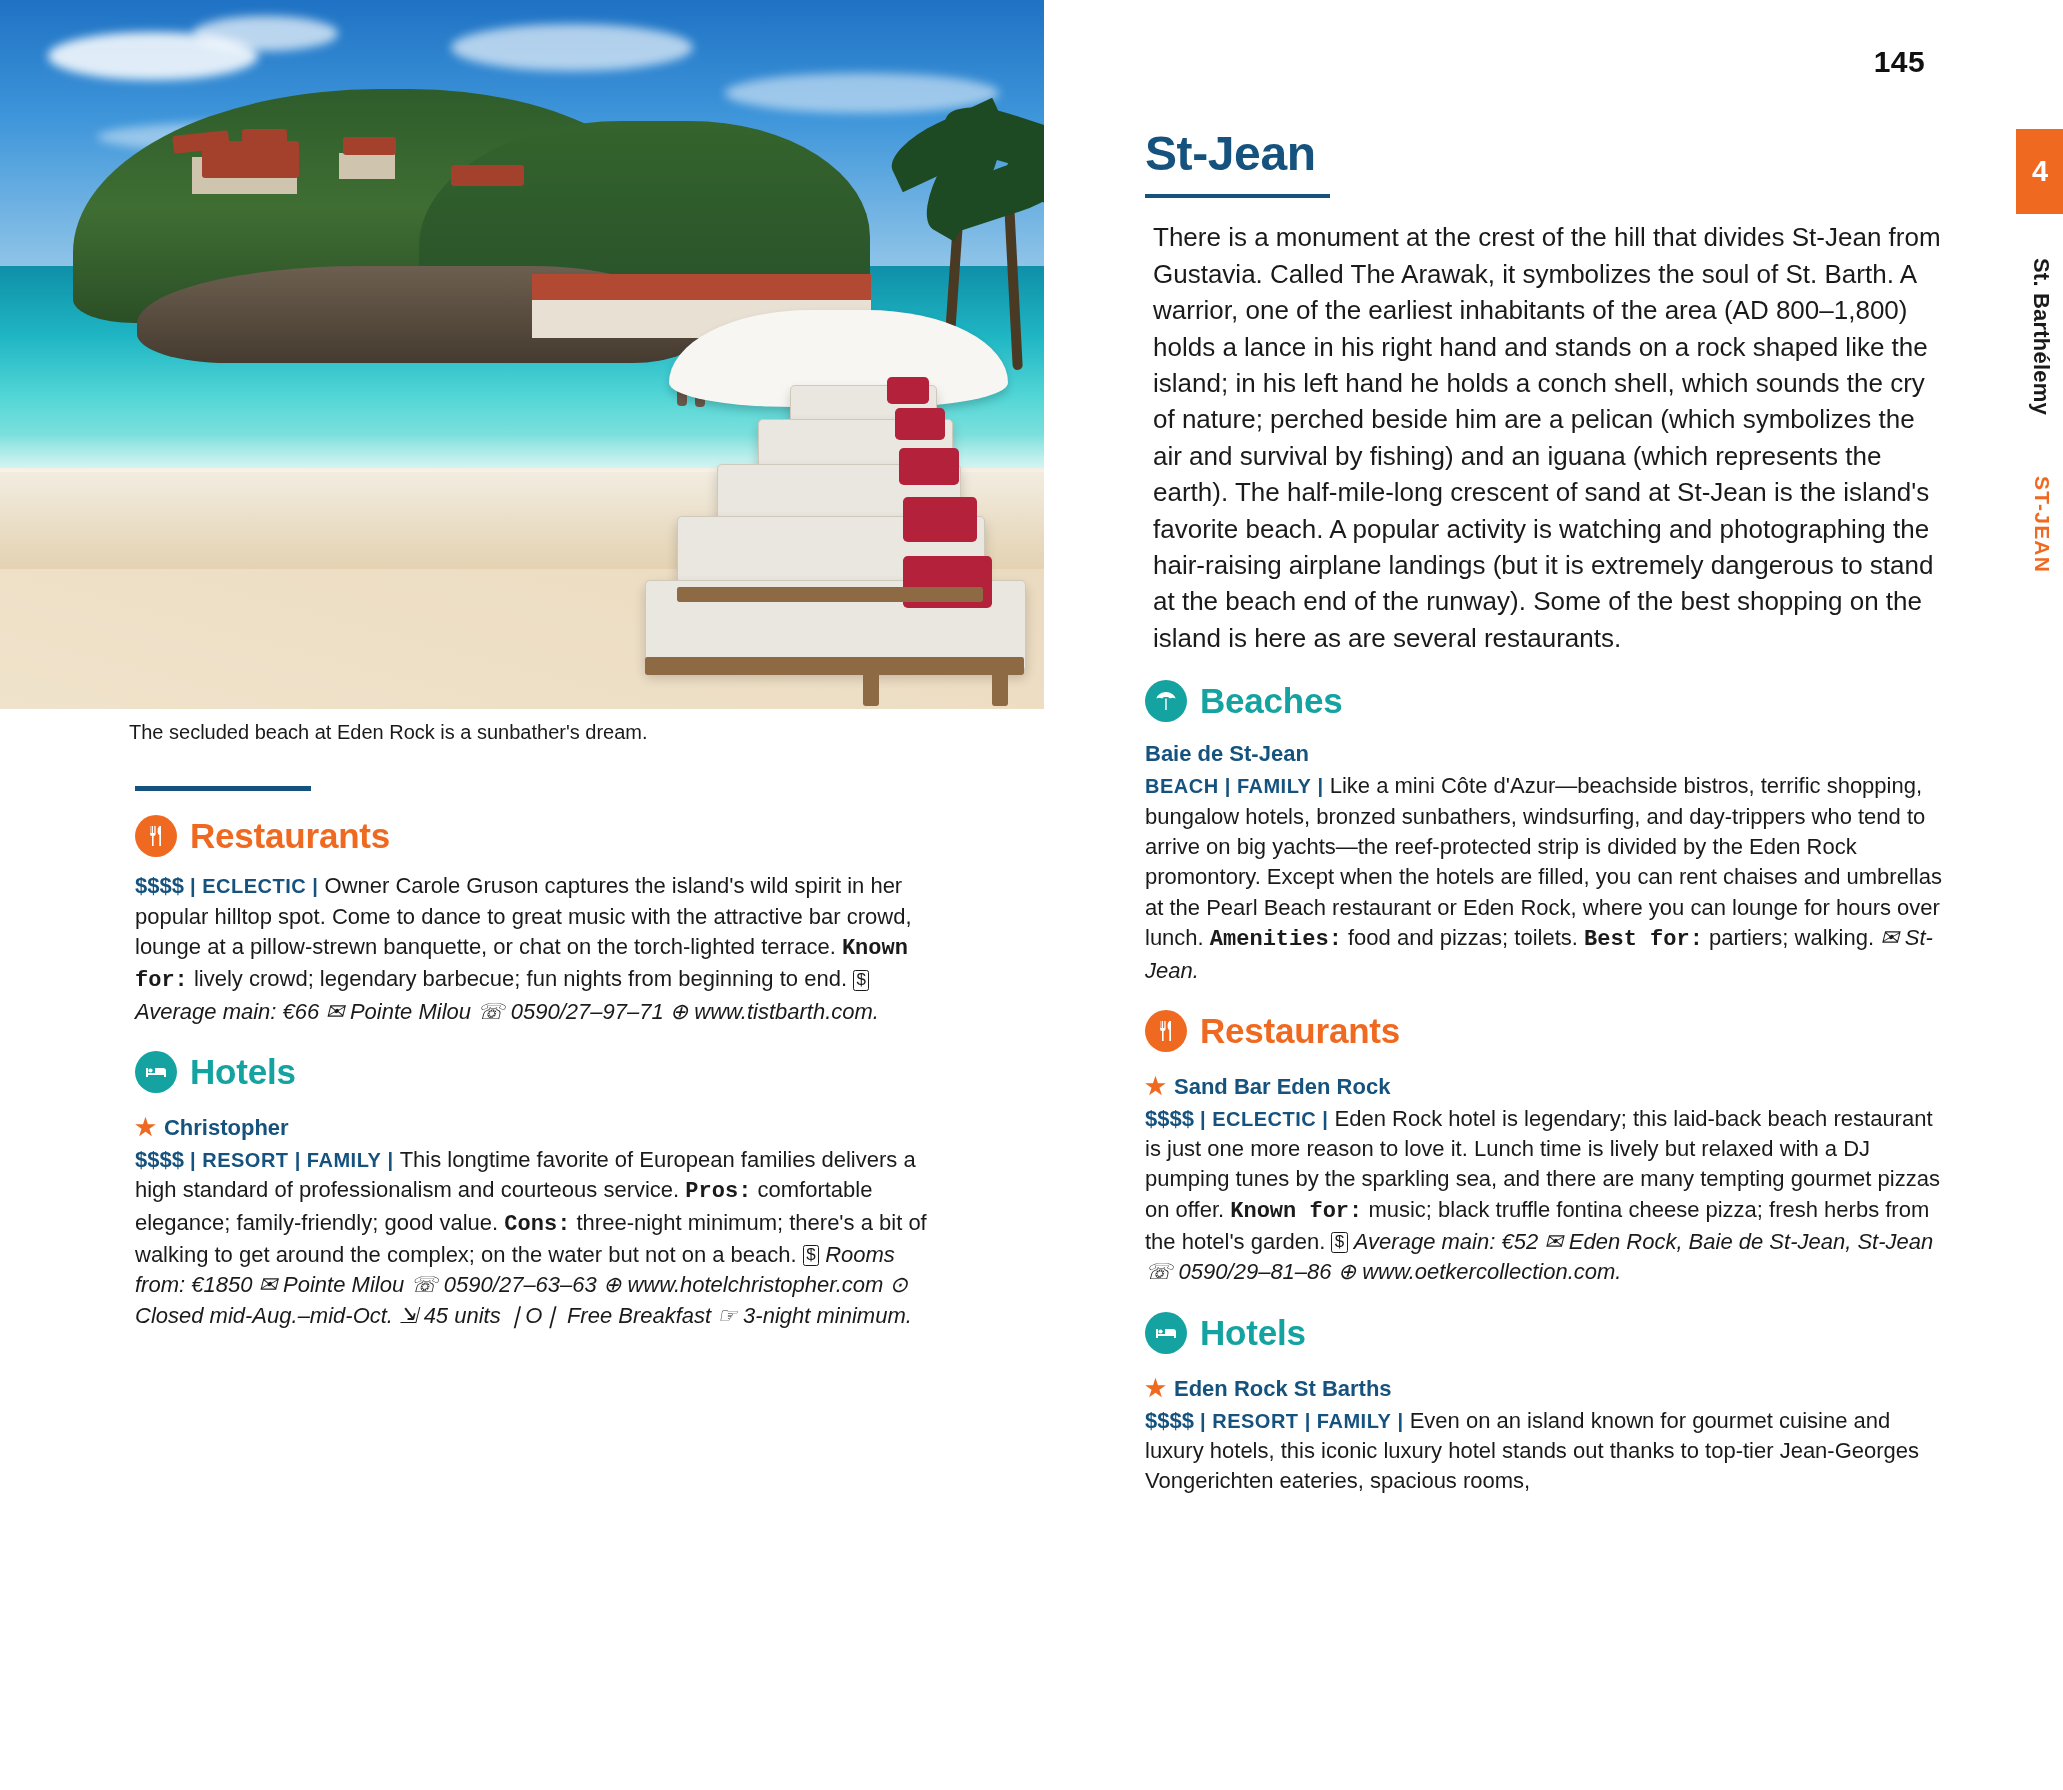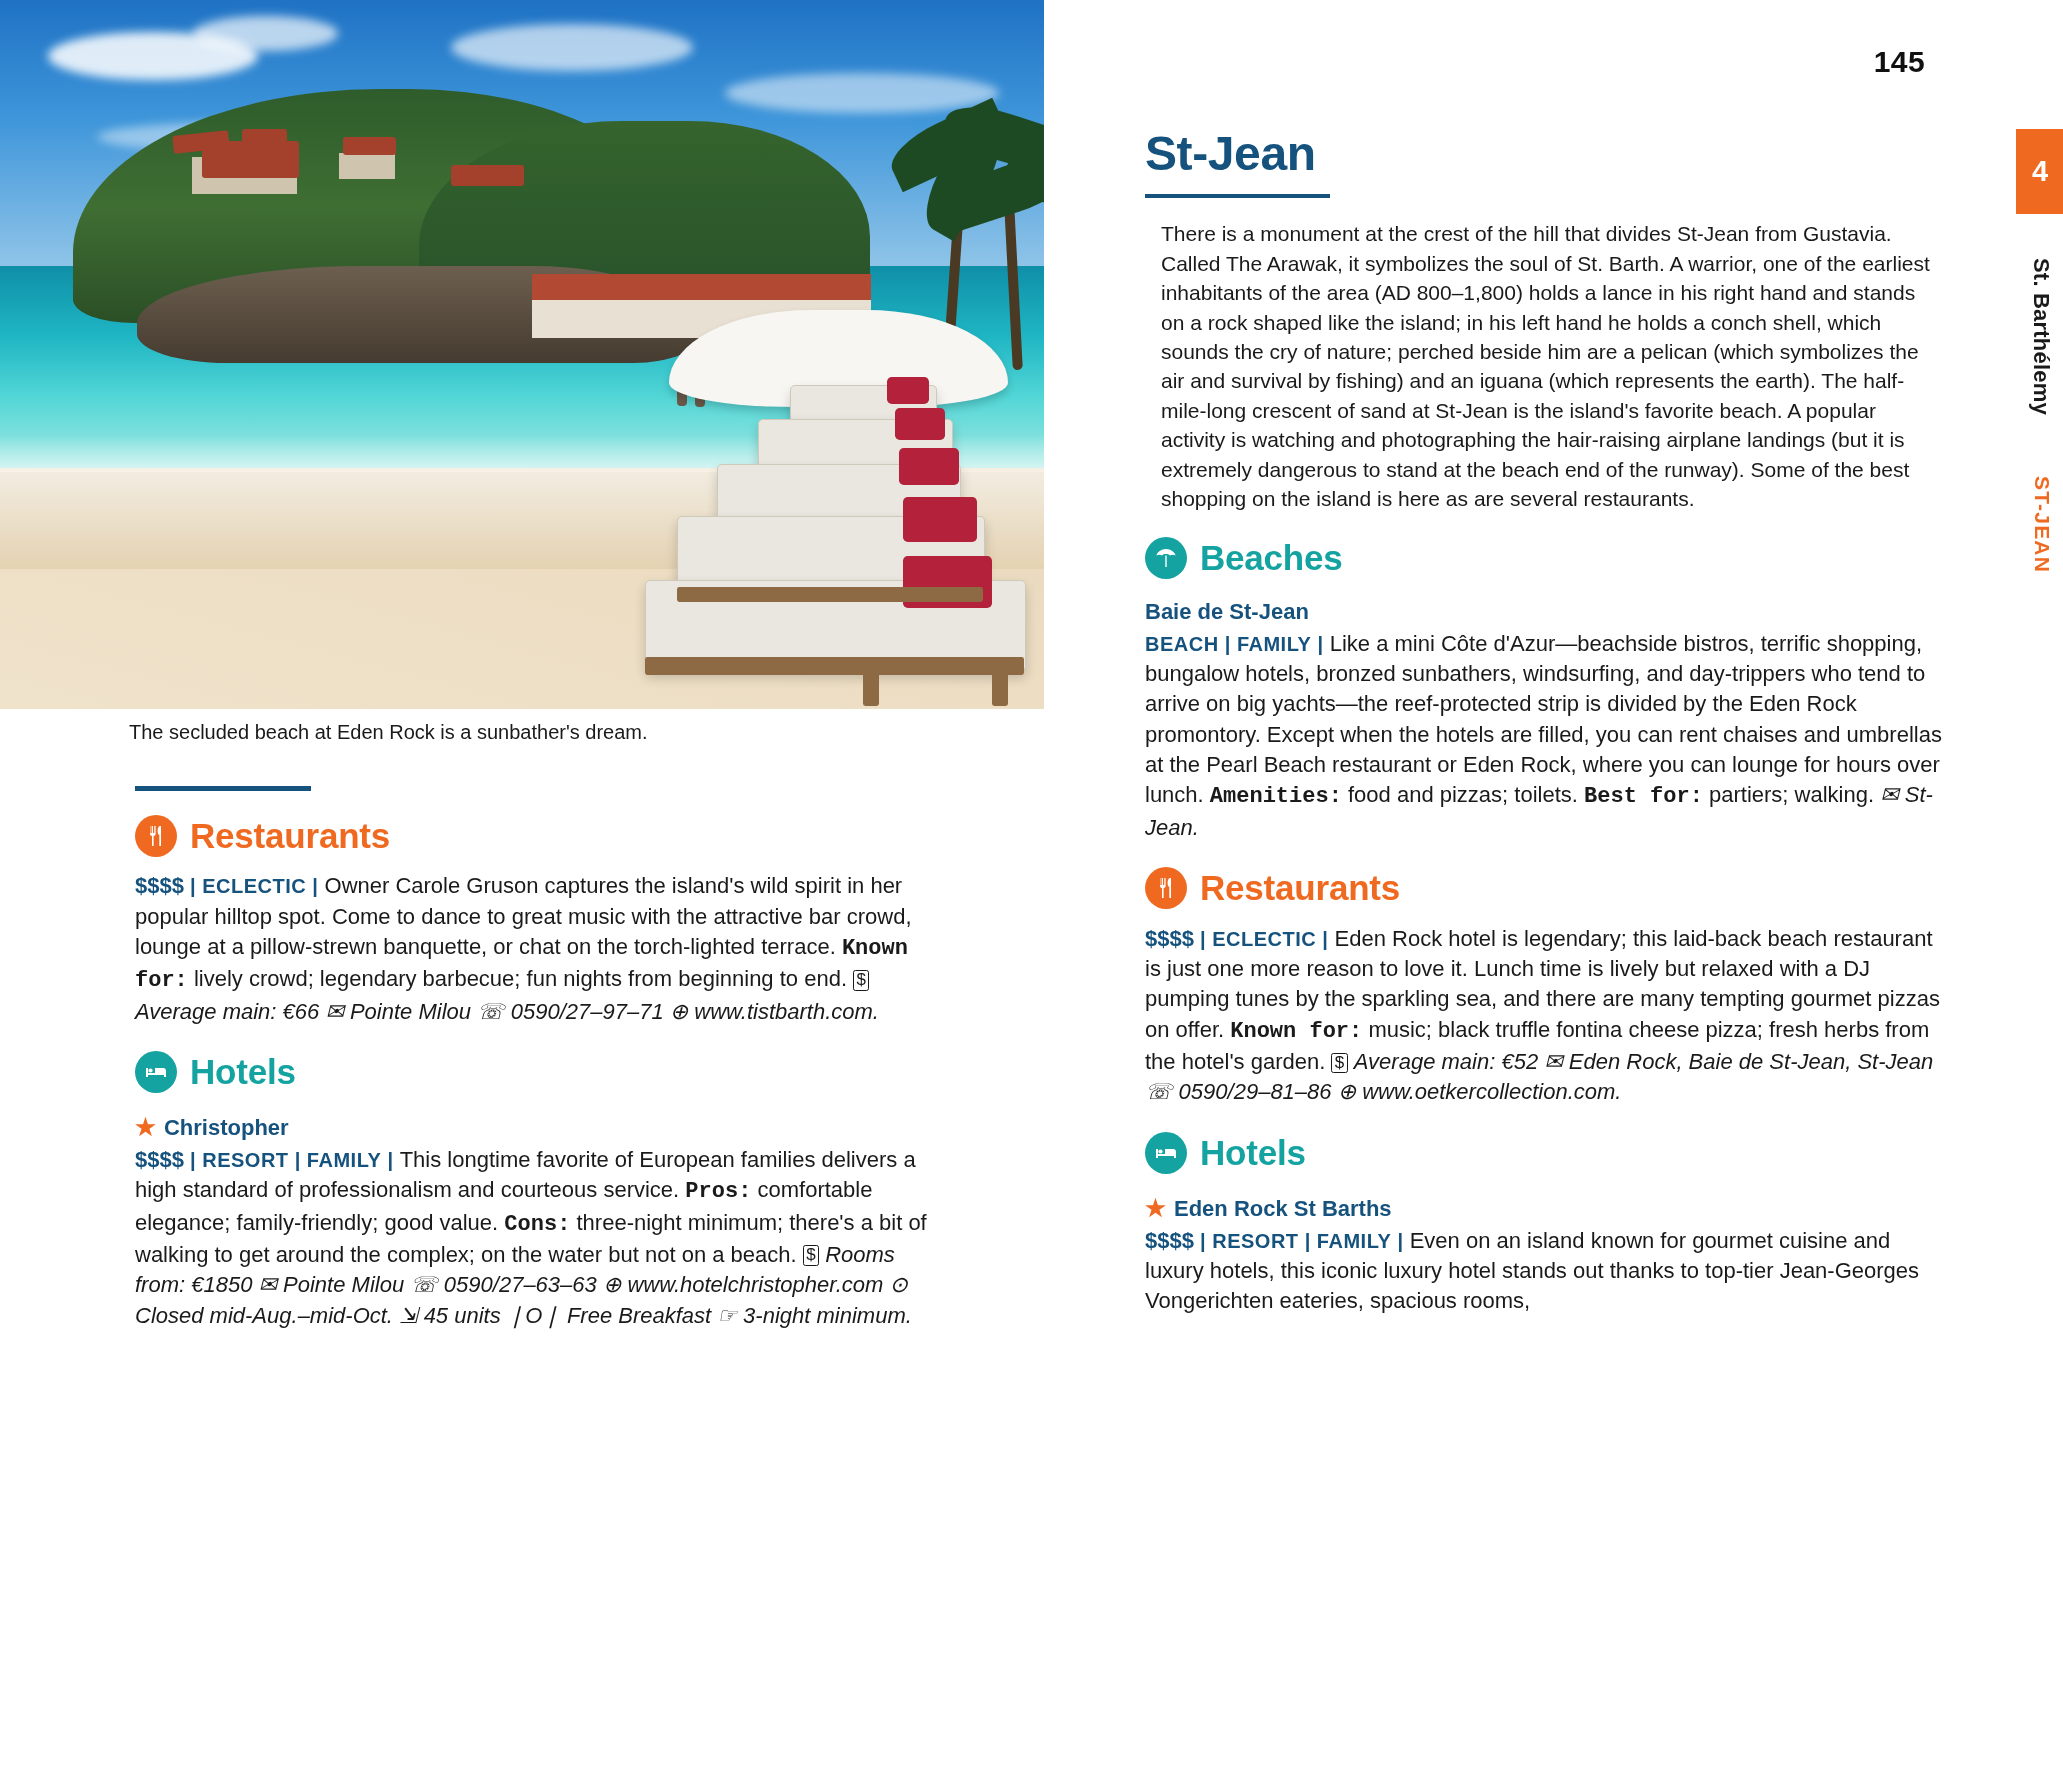--- a/index.html
+++ b/index.html
@@ -330,22 +330,22 @@
     border-radius: 2.4px;
     padding: 0 2.4px;
     font-size: 17px;
     line-height: 1.1;
     vertical-align: 1.6px;
     font-style: normal;
   }
   .gly { font-style: normal; }
 
   .intro-p {
-    margin: 16px;
-    font-size: 21px;
+    margin: 8px;
+    font-size: 26px;
     line-height: 1.4;
   }
 </style>
 </head>
 <body>
 
 <div class="page-number">145</div>
 
 <div class="edge-rule"></div>
 <div class="edge-tab">4</div>
@@ -502,20 +502,21 @@
   <div class="cat">
     <span class="cat-icon orange">
       <svg width="24" height="24" viewBox="0 0 24 24" aria-hidden="true">
         <path d="M6 2v8a2 2 0 0 0 2 2v10h1.6V12a2 2 0 0 0 2-2V2h-1.3v7H9V2H7.7v7H6.4V2z" fill="#fff"></path>
         <path d="M16.2 2c-1.6 0-2.6 2-2.6 5 0 2.3.7 3.6 1.7 4v11h1.7V2z" fill="#fff"></path>
       </svg>
     </span>
     <span class="cat-label orange">Restaurants</span>
   </div>
 
+  <div class="listing-name star">Sand Bar Eden Rock</div>
   <p class="body-p">
     <span class="price">$$$$</span>
     <span class="tag"> | </span>
     <span class="tag">ECLECTIC</span>
     <span class="tag"> | </span>
     <span>Eden Rock hotel is legendary; this laid-back beach restaurant is just one more reason to love it. Lunch time is lively but relaxed with a DJ pumping tunes by the sparkling sea, and there are many tempting gourmet pizzas on offer.</span>
     <span class="bold">Known for:</span>
     <span>music; black truffle fontina cheese pizza; fresh herbs from the hotel's garden.</span>
     <span class="boxed gly">$</span>
     <span class="ital">Average main: €52 ✉ Eden Rock, Baie de St-Jean, St-Jean ☏ 0590/29–81–86 ⊕ www.oetkercollection.com.</span>

